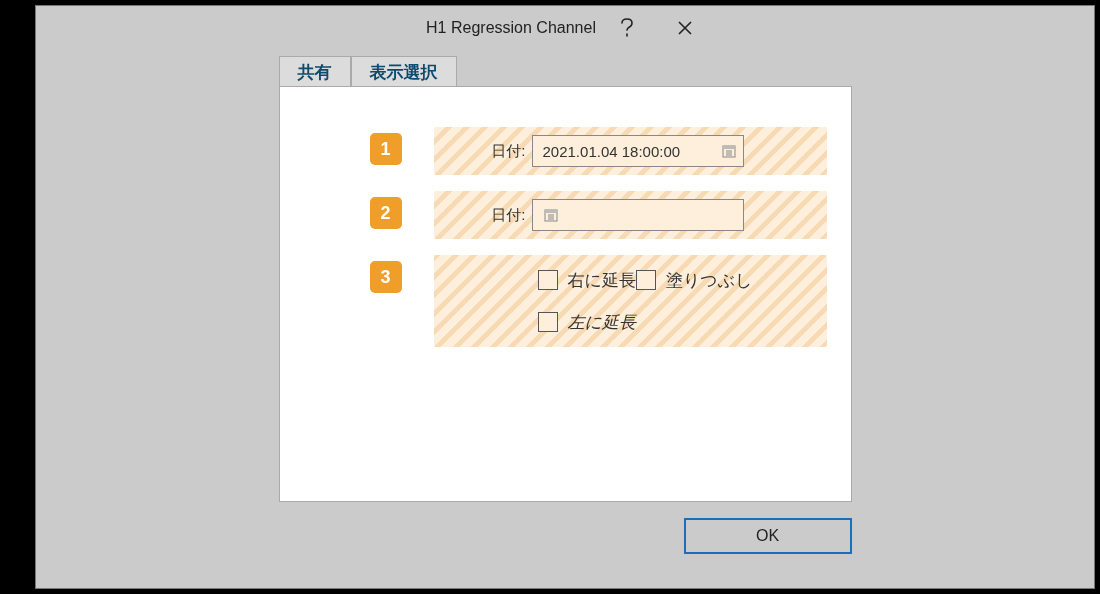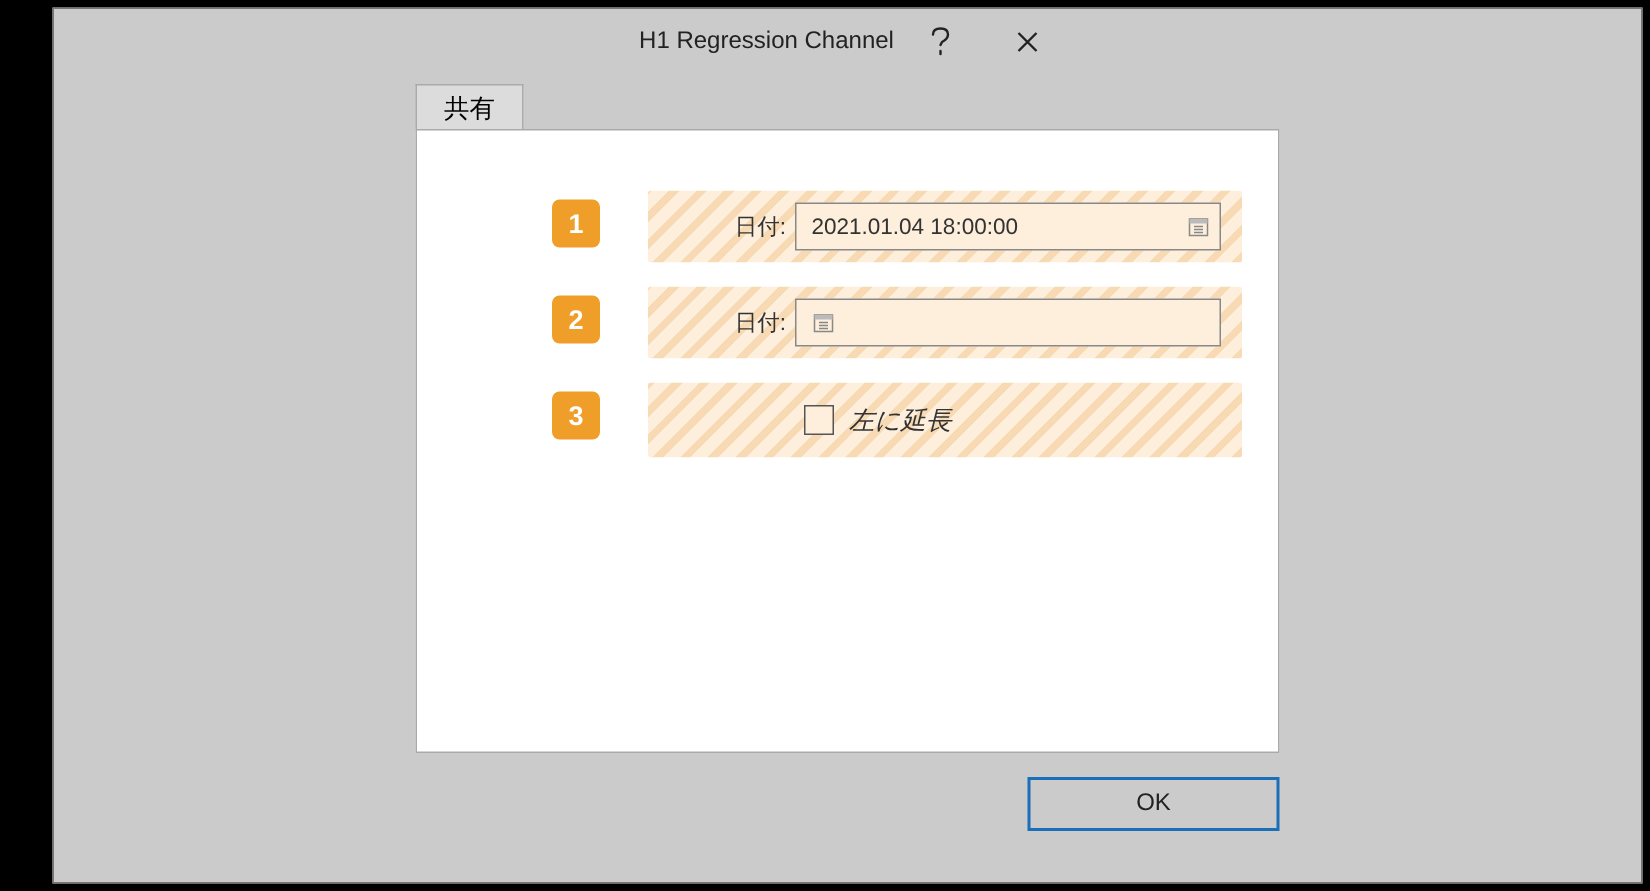--- a/index.html
+++ b/index.html
@@ -54,24 +54,25 @@
       display: flex;
       align-items: flex-end;
       gap: 0;
       height: 36px;
     }
     .tab {
       padding: 6px 18px 5px 18px;
       border: 1px solid #aaa;
       border-bottom: none;
       background: #dcdcdc;
-      color: #000000;
+      color: #0c4a6e;
       font-size: 17px;
       position: relative;
       top: 1px;
+      font-weight: bold;
     }
     .tab.active {
       background: #fff;
       border-bottom: 1px solid #fff;
       z-index: 2;
     }
     .tab.inactive { top: 3px; padding-top: 4px; padding-bottom: 5px; }
     .content-frame {
       background: #fff;
       border: 1px solid #aaa;
@@ -120,21 +121,21 @@
     }
     .label {
       width: 84px;
       text-align: right;
       color: #333;
       padding-right: 6px;
     }
     .date-input-wrap {
       display: flex;
       align-items: center;
-      width: 284px;
+      width: 212px;
       height: 32px;
       background: #fdefdb;
       border: 1px solid #888;
       padding: 0 6px 0 10px;
     }
     .date-input-text {
       flex: 1;
       color: #333;
     }
     .calendar-icon {
@@ -203,20 +204,21 @@
     <div class="titlebar-btn">
       <svg width="16" height="16" viewBox="0 0 16 16">
         <path d="M2 2 L14 14 M14 2 L2 14" stroke="#222" stroke-width="1.6"></path>
       </svg>
     </div>
   </div>
 
   <div class="client">
     <div class="tabs-row">
       <div class="tab inactive">共有</div>
+      <div class="tab inactive">表示選択</div>
     </div>
 
     <div class="content-frame">
 
       <div class="param-row">
         <div class="marker">1</div>
         <div class="striped">
           <div class="date-line">
             <div class="label">日付:</div>
             <div class="date-input-wrap">
@@ -251,20 +253,30 @@
                 </svg>
               </span>
             </div>
           </div>
         </div>
       </div>
 
       <div class="param-row row3">
         <div class="marker">3</div>
         <div class="striped">
+          <div class="check-row-top">
+            <div style="display:flex;align-items:center;">
+              <div class="checkbox-box"></div>
+              <div class="check-label">右に延長</div>
+            </div>
+            <div class="fill-check">
+              <div class="checkbox-box"></div>
+              <div class="check-label">塗りつぶし</div>
+            </div>
+          </div>
           <div class="check-row-bottom">
             <div style="display:flex;align-items:center;font-style:italic;">
               <div class="checkbox-box"></div>
               <div class="check-label">左に延長</div>
             </div>
           </div>
         </div>
       </div>
 
     </div>

